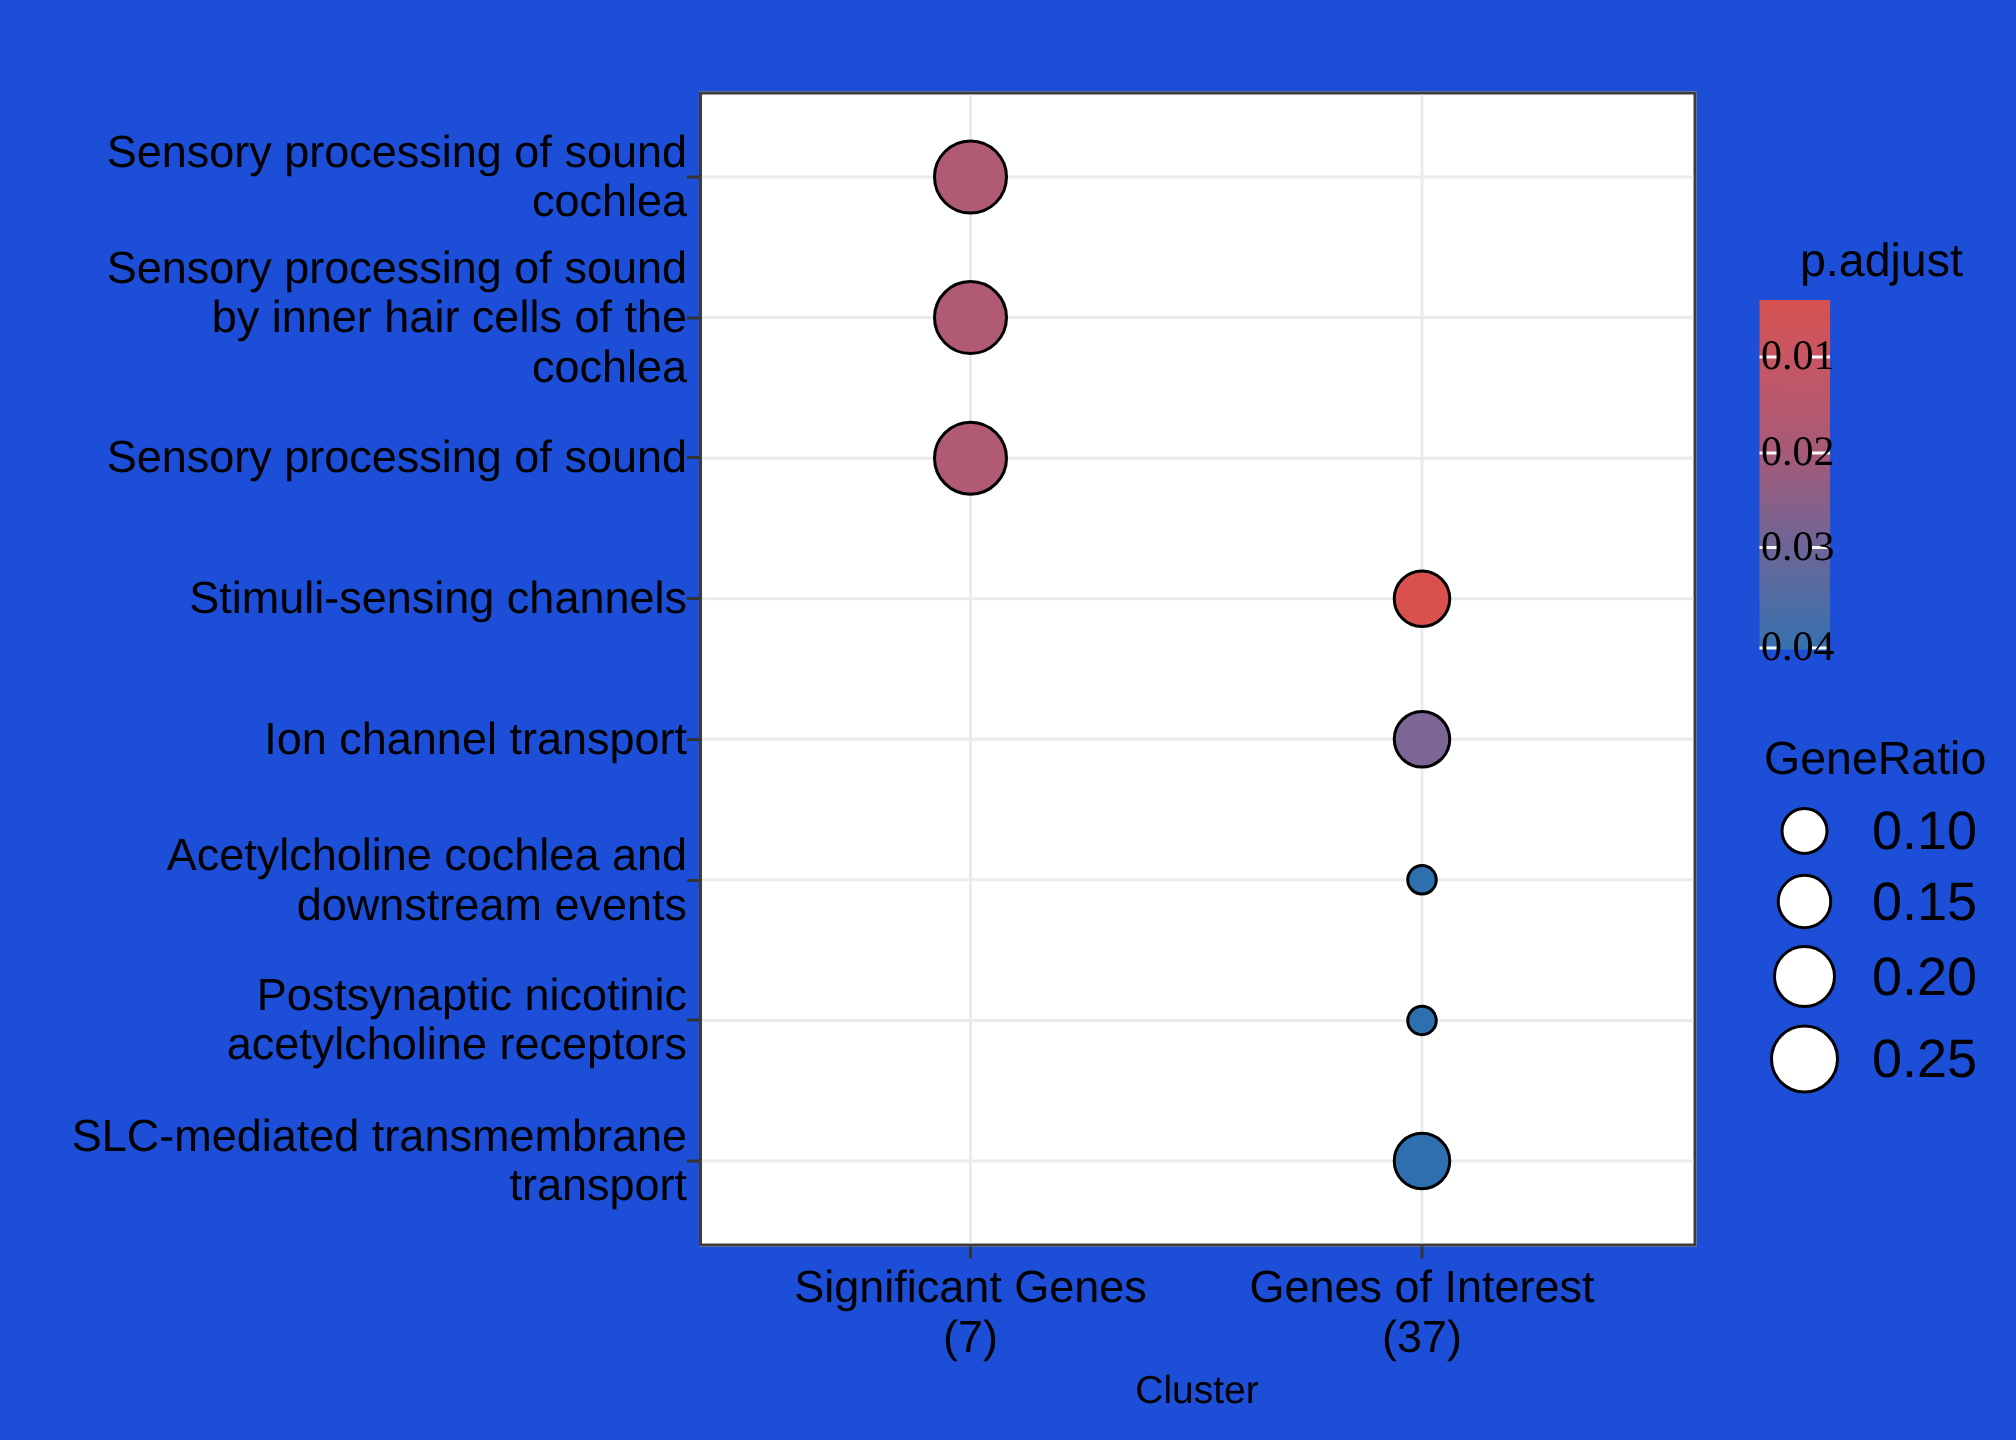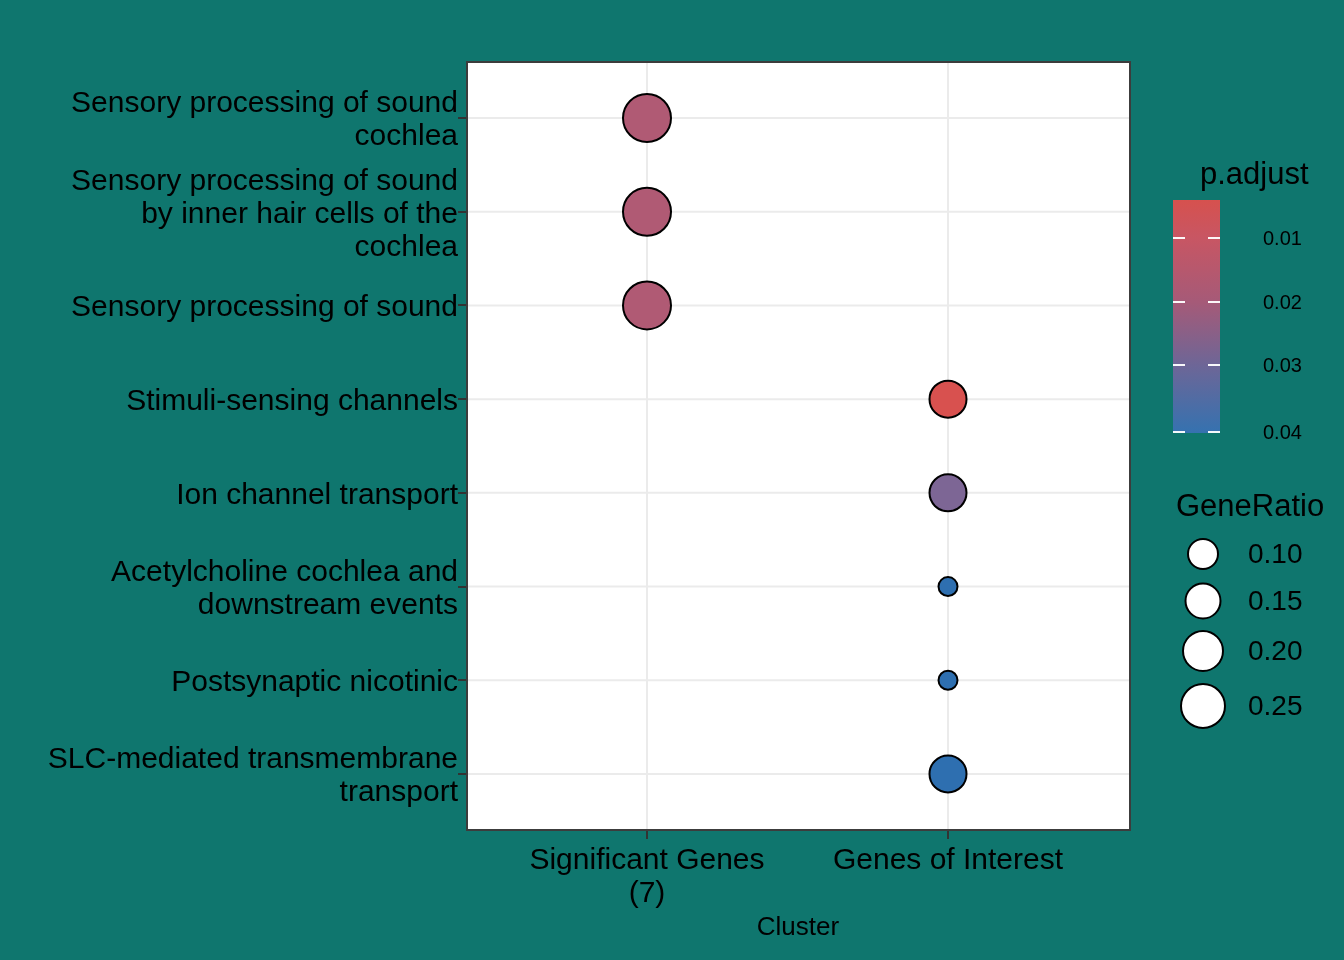--- a/index.html
+++ b/index.html
@@ -1,19 +1,19 @@
 <!DOCTYPE html>
 <html><head>
 <meta charset="utf-8">
 <style>
   html,body{margin:0;padding:0;background:#ffffff;}
   #figure{
     position:relative;
     width:1344px;height:960px;
-    background:#0f766e;
+    background:#1d4ed8;
     font-family:"Liberation Sans", sans-serif;
     color:#000000;
     overflow:hidden;
   }
   #panel{
     position:absolute;
     left:466px;top:61px;
     width:665px;height:770px;
     border:2px solid #3c3c3c;
     box-sizing:border-box;
@@ -66,38 +66,39 @@
     left:1173px;top:200px;
     width:47px;height:233px;
   }
   .cbar-tick{
     position:absolute;
     height:2px;width:12px;
     background:rgba(255,255,255,0.95);
   }
   .cbar-label{
     position:absolute;
-    left:1263px;
+    left:1174px;
     transform:translateY(-50%);
-    font-size:20px;
-    white-space:nowrap;
+    font-size:28px;
+    white-space:nowrap;
+    font-family:Liberation Serif, serif;
   }
   .size-circle{
     position:absolute;
     border:2px solid #000000;
     border-radius:50%;
     background:#ffffff;
     box-sizing:border-box;
     transform:translate(-50%,-50%);
   }
   .size-label{
     position:absolute;
     left:1248px;
     transform:translateY(-50%);
-    font-size:28px;
+    font-size:36px;
     white-space:nowrap;
   }
 </style>
 </head>
 <body>
 
 <div id="figure">
 
   <div id="panel">
     <svg id="panel-svg" width="661" height="766" viewBox="0 0 661 766">
@@ -140,20 +141,21 @@
       </div>
       <div class="ylab" style="top: 492.857px;">
         <div>Ion channel transport</div>
       </div>
       <div class="ylab" style="top: 586.571px;">
         <div>Acetylcholine cochlea and</div>
         <div>downstream events</div>
       </div>
       <div class="ylab" style="top: 680.286px; text-align: right;">
         <div>Postsynaptic nicotinic</div>
+        <div>acetylcholine receptors</div>
       </div>
       <div class="ylab" style="top: 774px;">
         <div>SLC-mediated transmembrane</div>
         <div>transport</div>
       </div>
     </div>
   <div id="y-ticks">
       <div class="ytick" style="top: 117px;"></div>
       <div class="ytick" style="top: 210.714px;"></div>
       <div class="ytick" style="top: 304.429px;"></div>
@@ -163,20 +165,21 @@
       <div class="ytick" style="top: 679.286px;"></div>
       <div class="ytick" style="top: 773px;"></div>
     </div>
   <div id="x-labels">
       <div class="xlab" style="left: 422px;">
         <div>Significant Genes</div>
         <div>(7)</div>
       </div>
       <div class="xlab" style="left: 723px;">
         <div>Genes of Interest</div>
+        <div>(37)</div>
       </div>
     </div>
   <div id="x-ticks">
       <div class="xtick" style="left: 646px;"></div>
       <div class="xtick" style="left: 947px;"></div>
     </div>
 
   <div id="axis-title-x">Cluster</div>
 
   <div id="padjust-title" class="legend-title">p.adjust</div>

